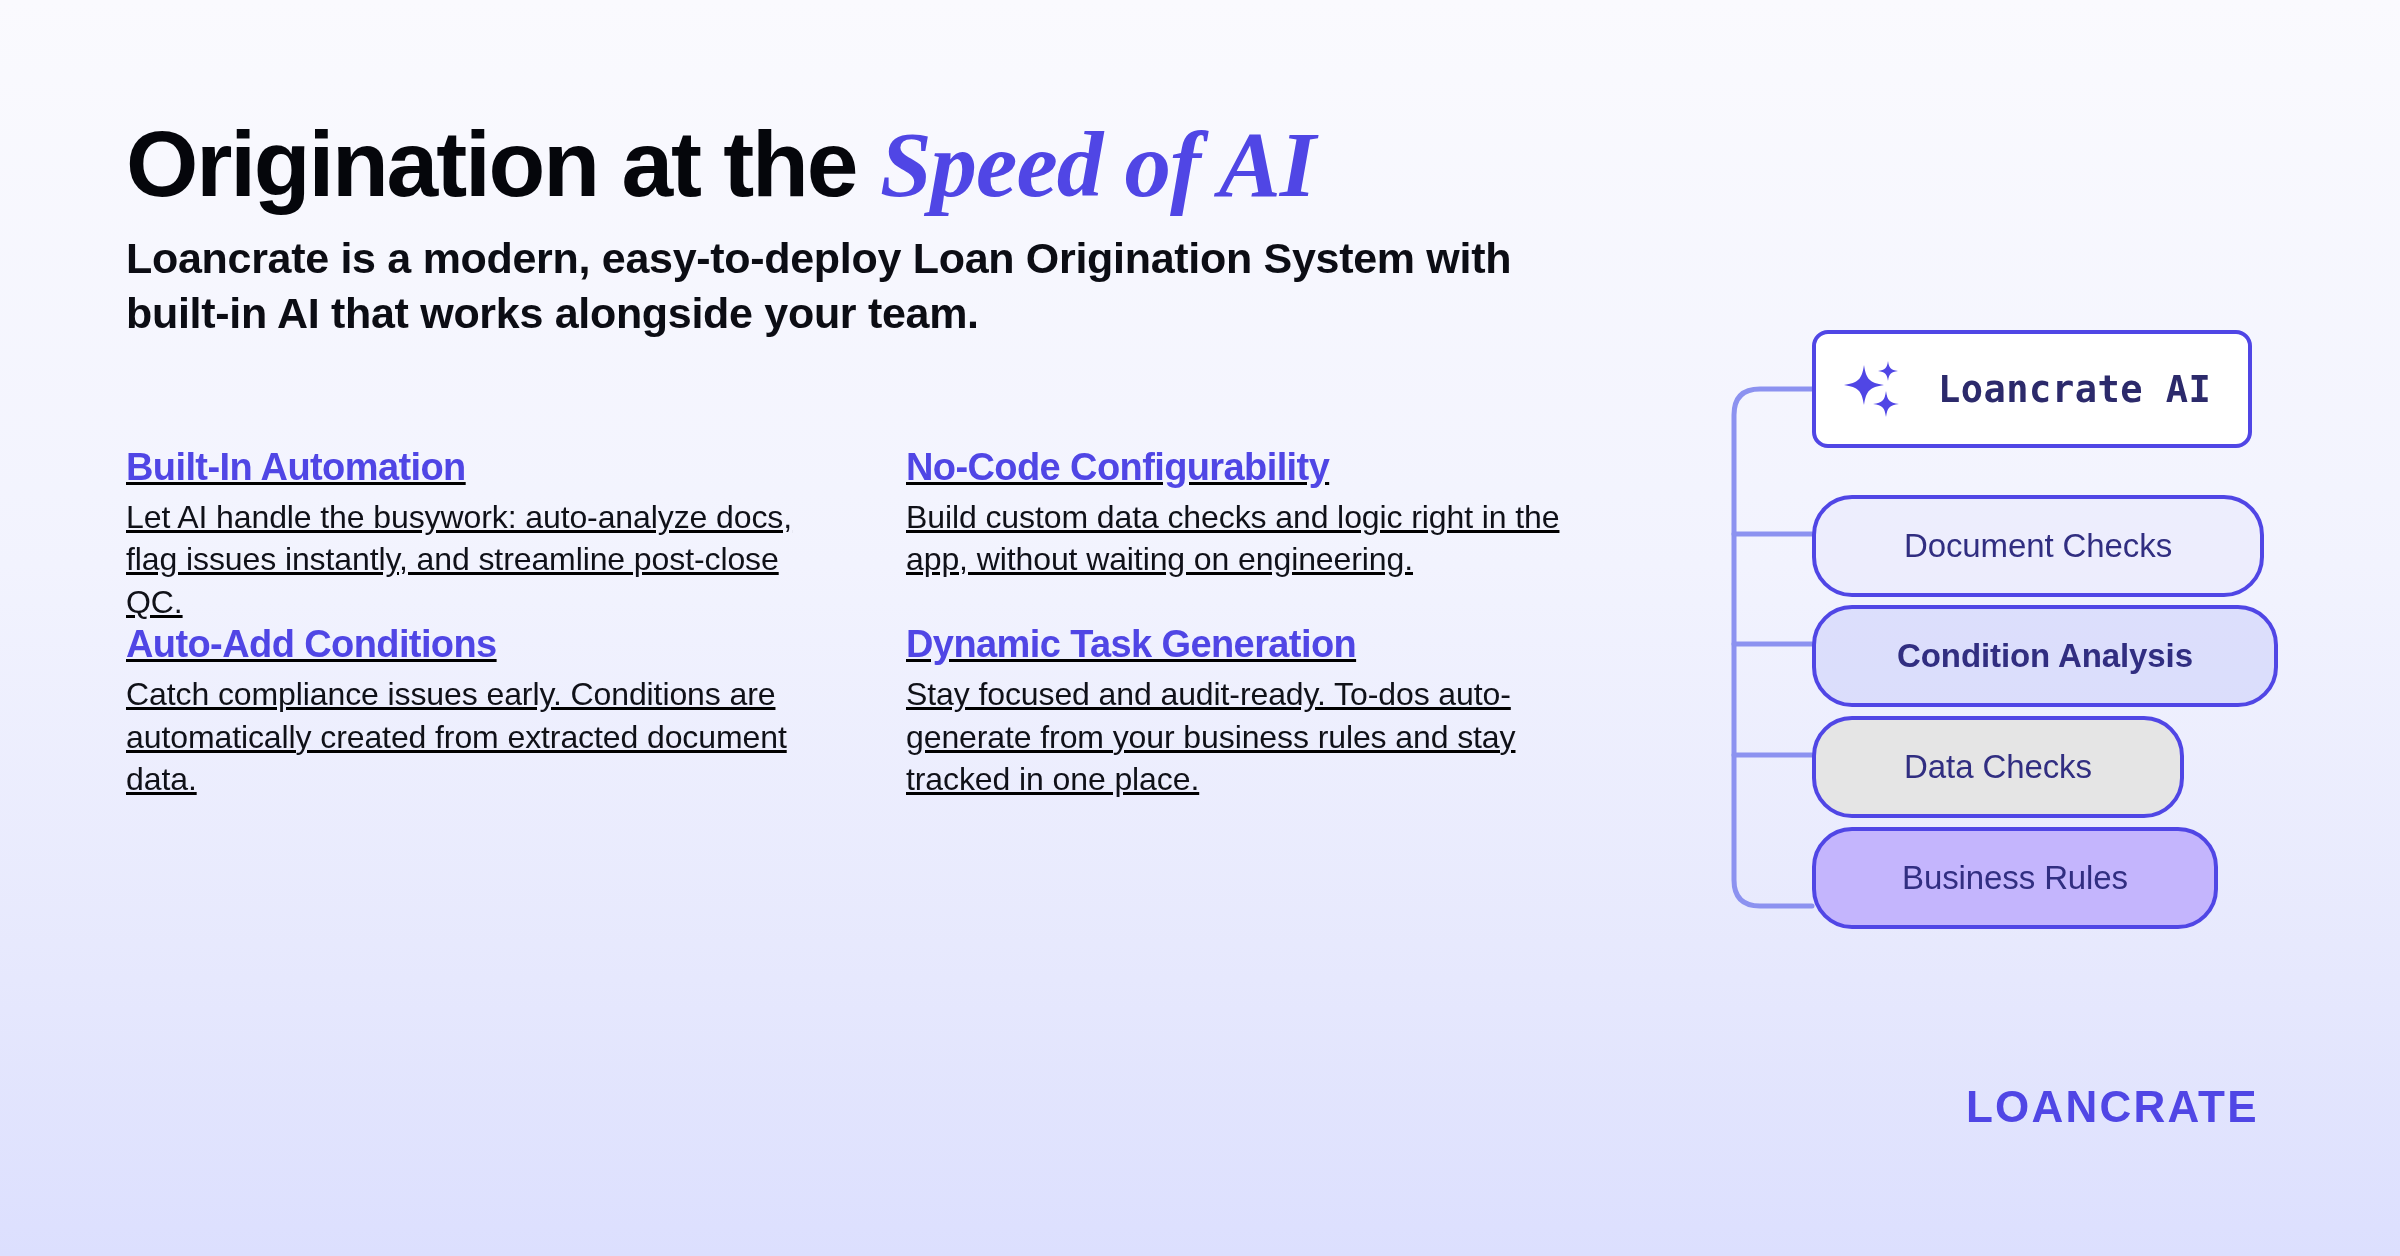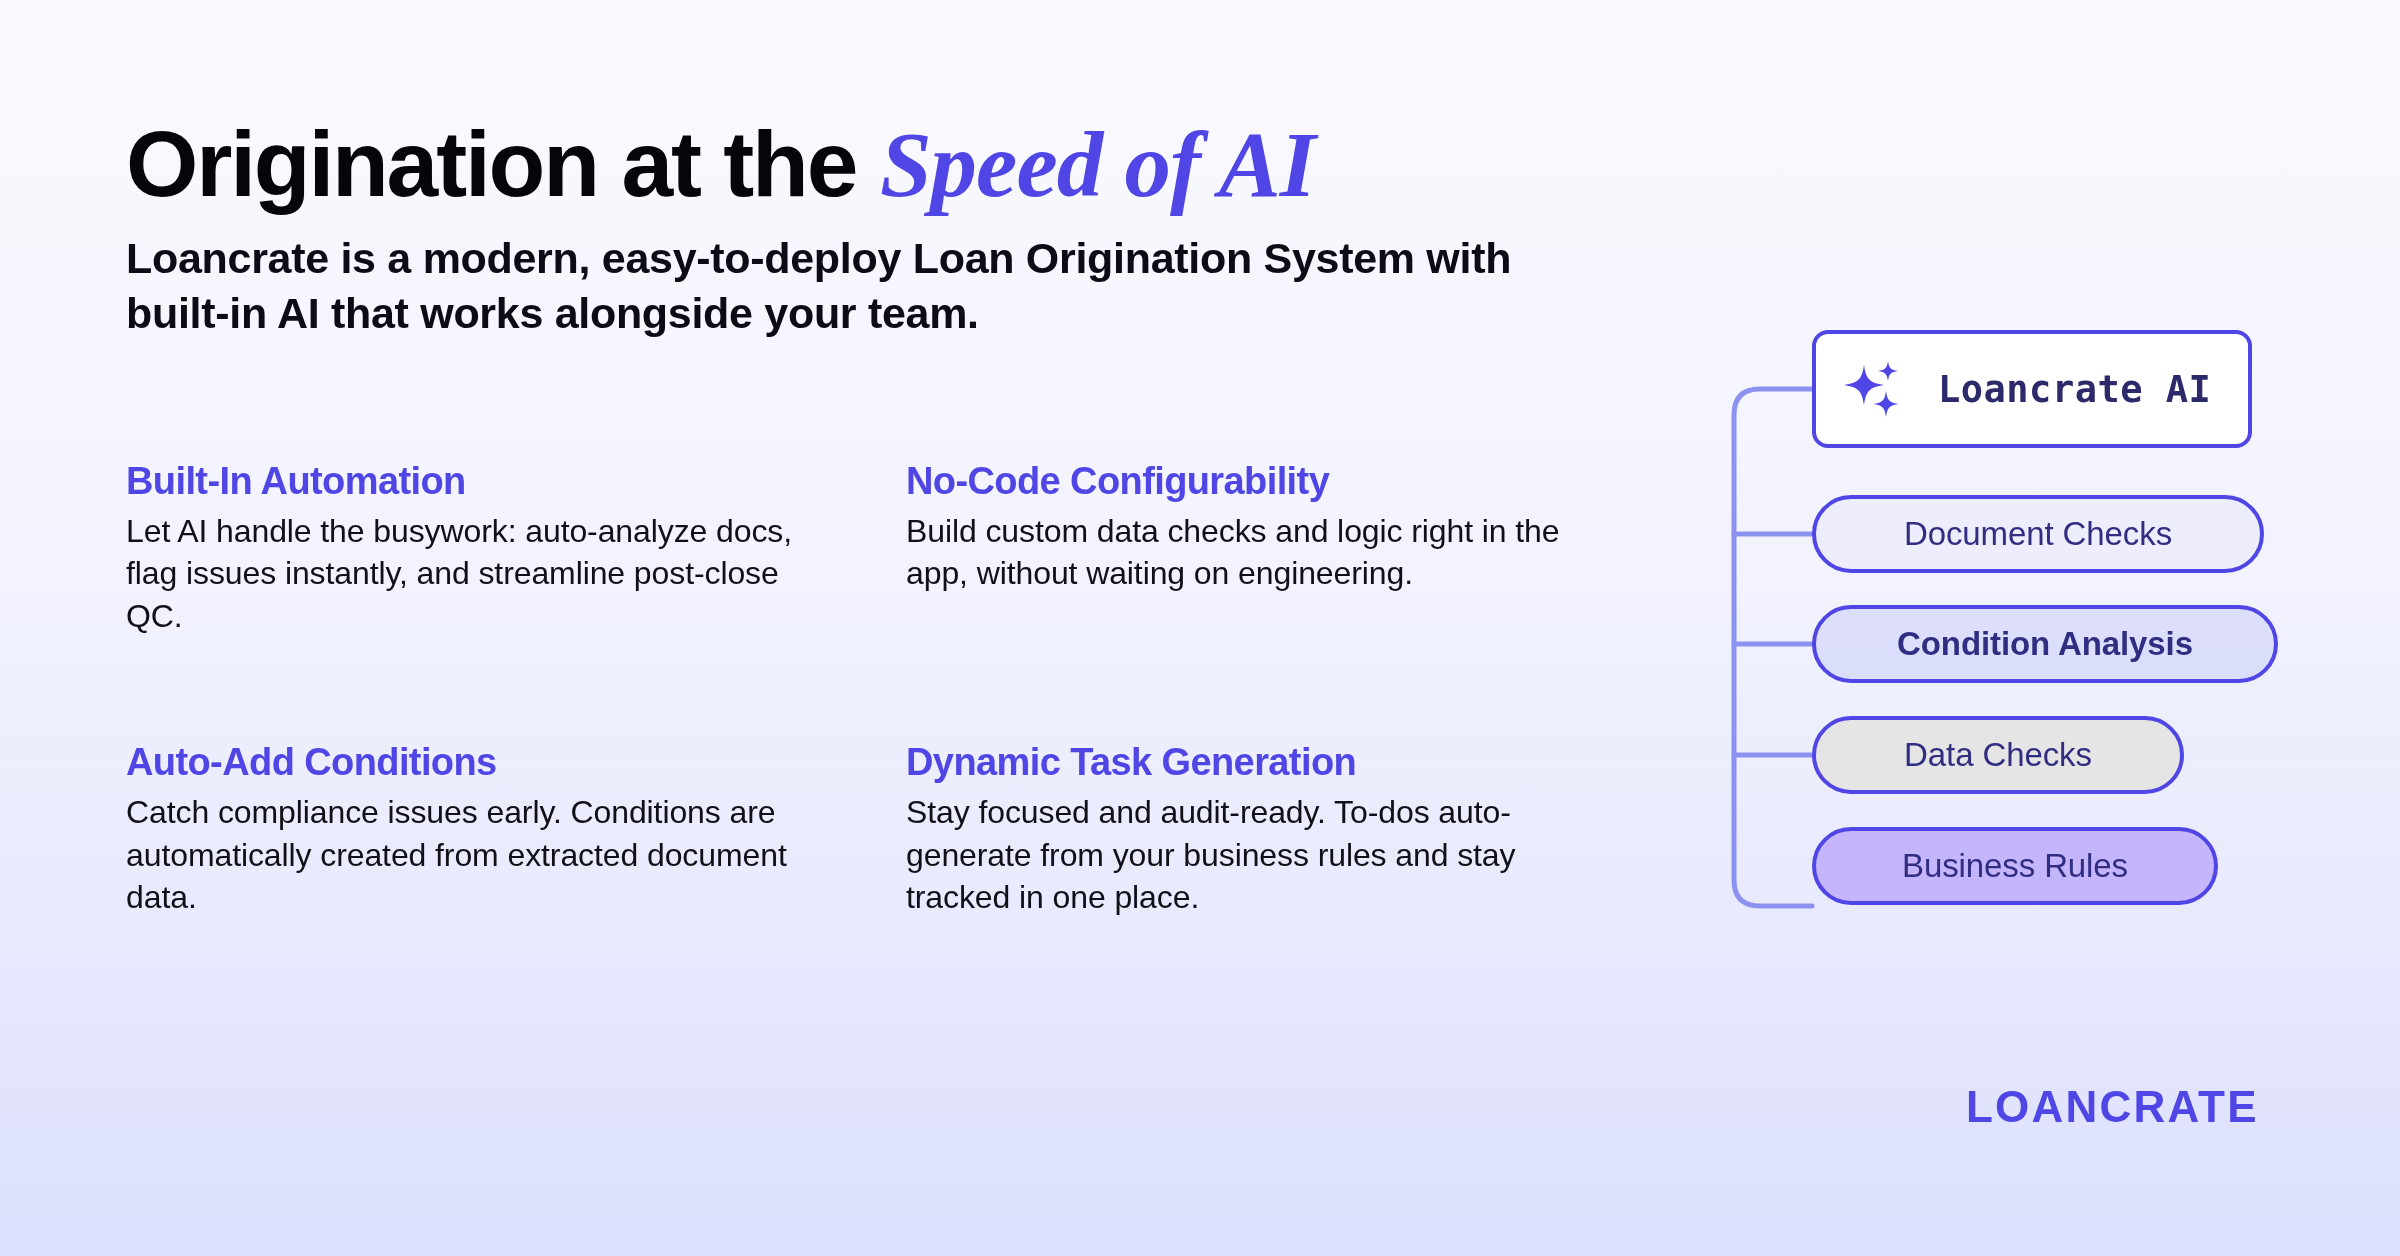--- a/index.html
+++ b/index.html
@@ -53,26 +53,26 @@
     font-weight: 700;
     color: #0C0D14;
     max-width: 1390px;
     letter-spacing: -0.3px;
   }
 
   
   .features {
     position: absolute;
     left: 126px;
-    top: 460px;
+    top: 446px;
     width: 1560px;
     display: grid;
     grid-template-columns: 780px 780px;
     grid-template-rows: auto auto;
-    row-gap: 104px;
+    text-decoration: underline;
   }
   .feature {
     width: 700px;
   }
   .feature-title {
     margin: 0 0 6px 0;
     font-size: 38px;
     font-weight: 700;
     color: #5046E5;
     letter-spacing: -0.6px;
@@ -123,21 +123,21 @@
     font-weight: 700;
     color: #2C2A6B;
     letter-spacing: 0.5px;
     white-space: nowrap;
   }
 
   .pill {
     position: absolute;
     left: 112px;
     box-sizing: border-box;
-    height: 78px;
+    height: 102px;
     border: 4px solid #5046E5;
     border-radius: 40px;
     display: flex;
     align-items: center;
     justify-content: center;
     color: #312E81;
     font-size: 33px;
     letter-spacing: -0.1px;
     white-space: nowrap;
   }

